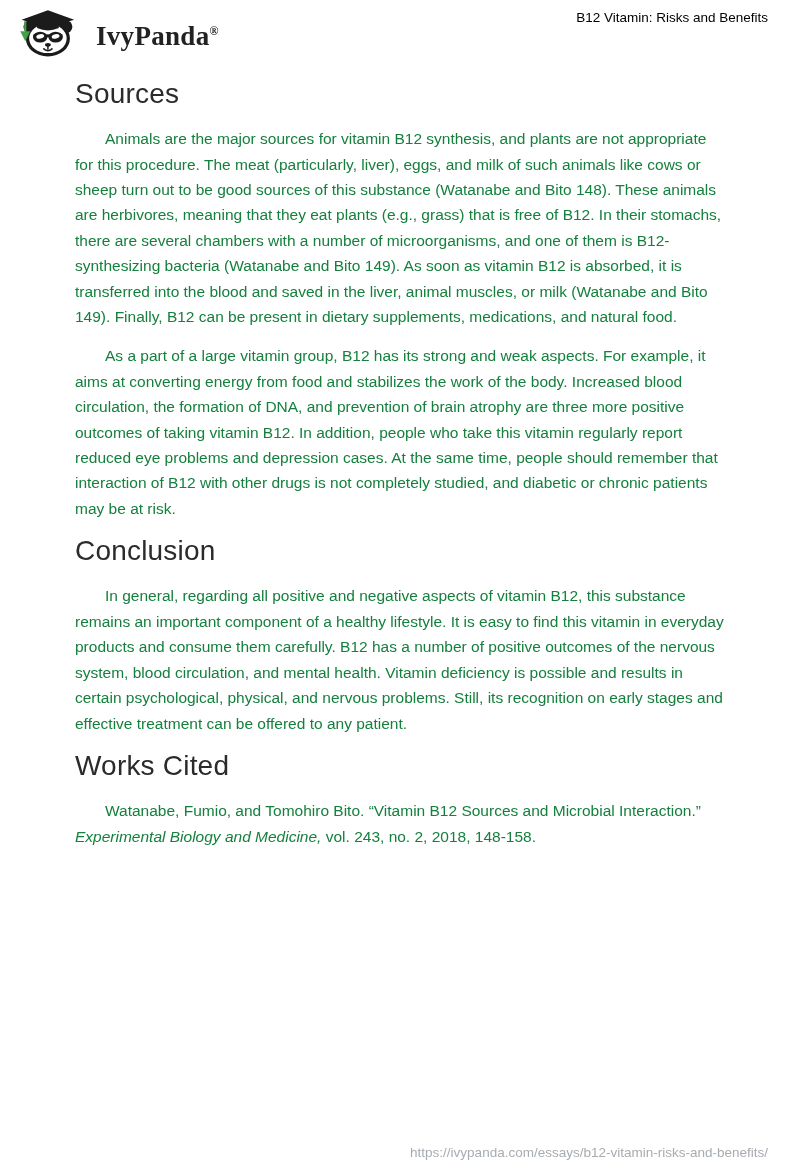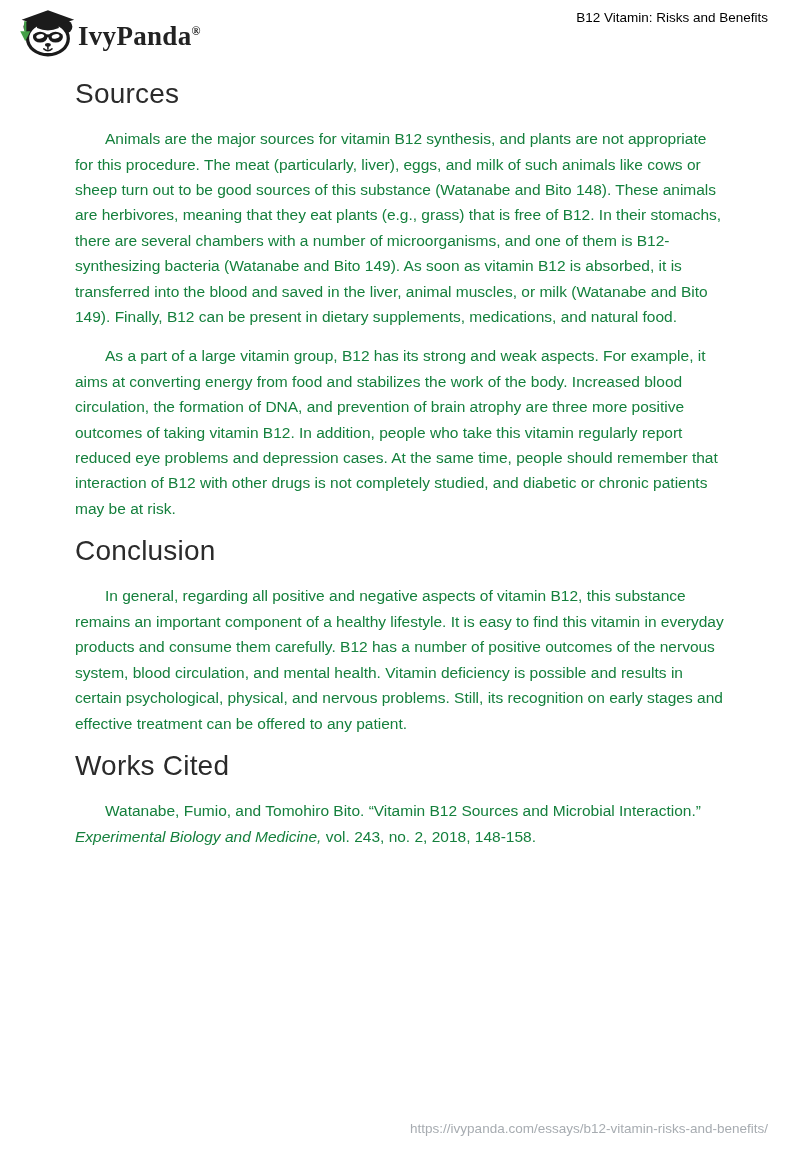--- a/index.html
+++ b/index.html
@@ -6,21 +6,21 @@
   html, body { margin: 0; padding: 0; background: #ffffff; }
   .page {
     width: 800px; height: 1160px; position: relative; background: #ffffff;
     font-family: "Liberation Sans", "DejaVu Sans", sans-serif;
     overflow: hidden; margin: 0 auto;
   }
   .header {
     display: flex; justify-content: space-between; align-items: flex-start;
     padding: 8px 32px 0 18px; height: 58px;
   }
-  .brand { display: flex; align-items: center; gap: 2px; }
+  .brand { display: flex; align-items: center; gap: 20px; }
   .logo-svg { display: block; }
   .brand-text {
     font-family: "Liberation Serif", "DejaVu Serif", serif;
     font-weight: 700; font-size: 27px; color: #222222; letter-spacing: 0.3px;
     line-height: 1; padding-top: 6px;
   }
   .brand-text sup { font-size: 12px; font-weight: 700; vertical-align: super; }
   .doc-title { margin-top: 2px; font-size: 13.5px; color: #000000; }
   .content { padding: 20px 75px 0 75px; }
   h2 {
@@ -28,21 +28,21 @@
     margin: 14px 0 16px 0; letter-spacing: 0.2px;
   }
   h2.first { margin-top: 0; }
   p {
     font-size: 15.5px; line-height: 25.4px; color: #15803d;
     margin: 0 0 14px 0; text-indent: 30px;
   }
   p.citation { margin-bottom: 15px; }
   p.citation em { font-style: italic; }
   .footer-url {
-    position: absolute; right: 32px; bottom: 24px;
+    position: absolute; right: 32px; bottom: 0;
     font-size: 13.5px; color: #a7acb1;
   }
 </style>
 </head>
 <body>
 
 <div class="page">
 
   <header class="header">
     <div class="brand">

